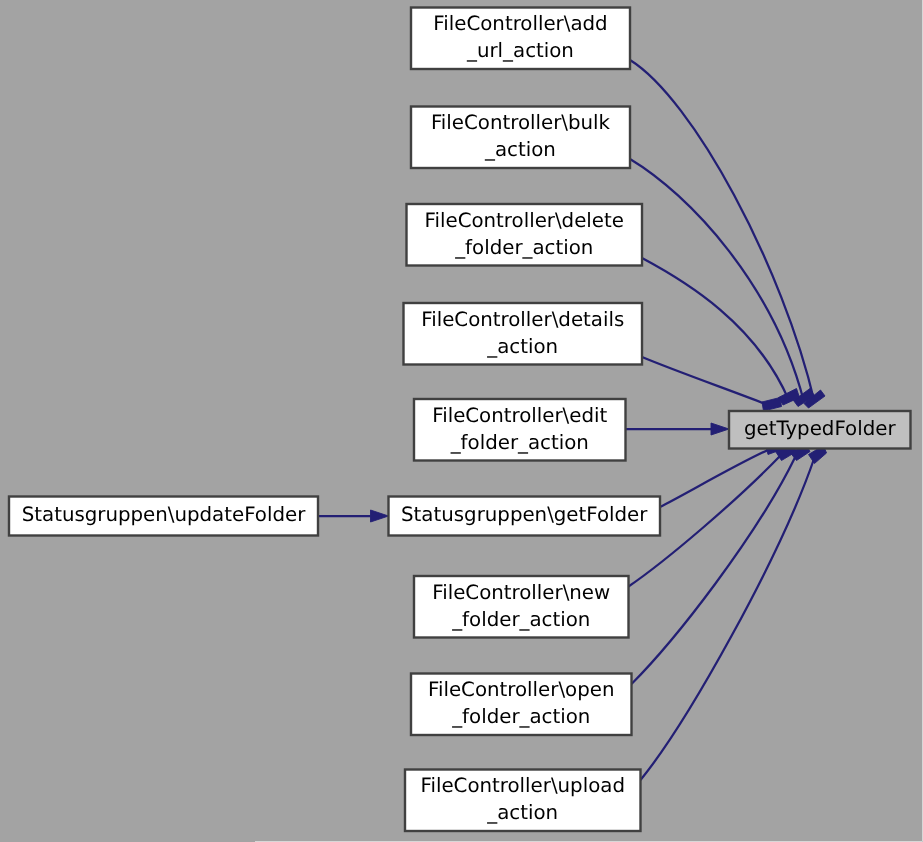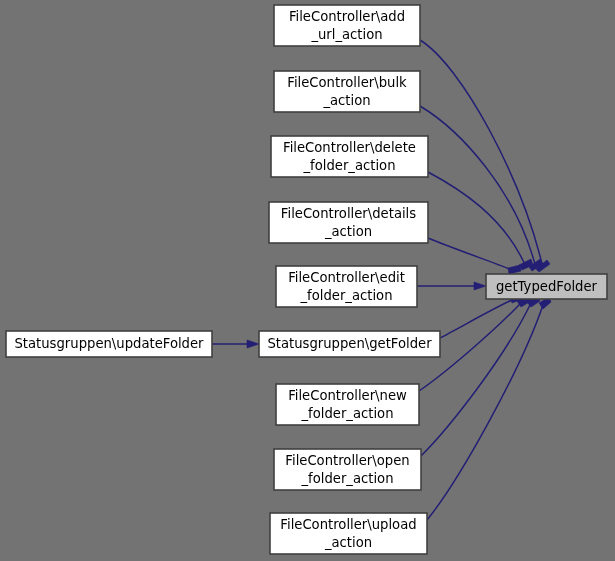--- a/index.html
+++ b/index.html
@@ -4,21 +4,21 @@
 <style>
   html, body {
     margin: 0;
     padding: 0;
     background: #ffffff;
   }
   #graph-root {
     position: relative;
     width: 615px;
     height: 561px;
-    background: #737373;
+    background: #a3a3a3;
     font-family: "DejaVu Sans", sans-serif;
     overflow: hidden;
     text-decoration: underline;
   }
   svg.callgraph {
     display: block;
     width: 615px;
     height: 561px;
   }
   .node-box {

